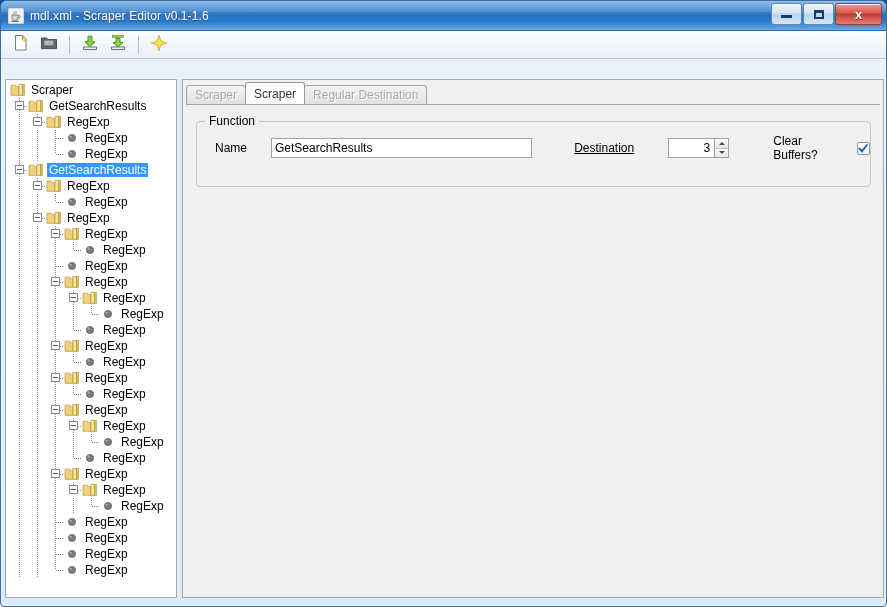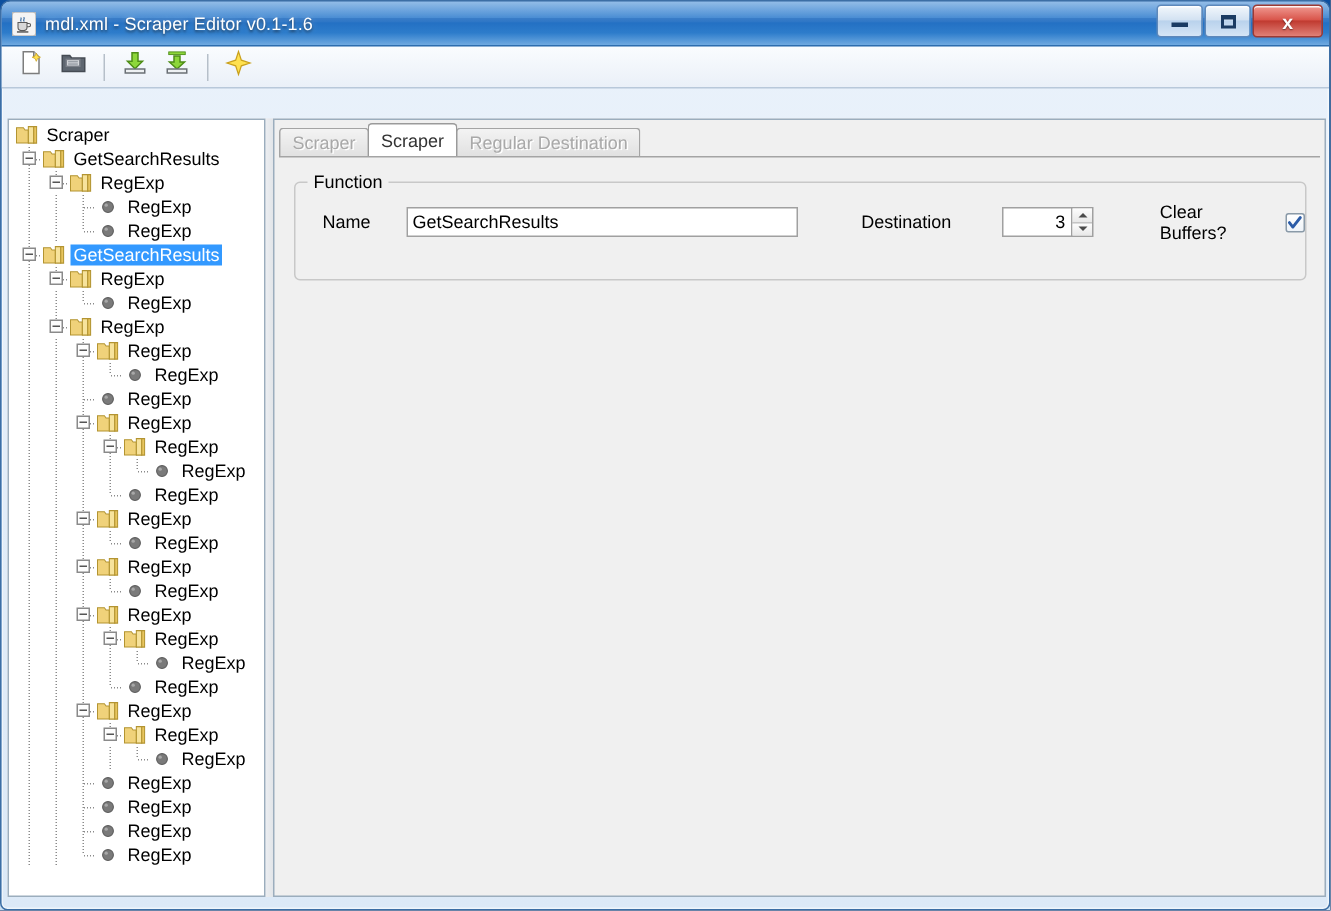--- a/index.html
+++ b/index.html
@@ -840,21 +840,21 @@
 
           <div class="groupbox">
             <span class="group-title">Function</span>
 
             <div class="field-row">
 
               <span class="lab" style="margin-left:18px;width:44px;">Name</span>
 
               <input class="txt" style="width: 368px;" type="text" value="GetSearchResults">
 
-              <span class="lab" style="margin-left:18px;">Destination</span>
+              <span class="lab" style="margin-left:18px;text-decoration:underline;">Destination</span>
 
               <div class="spinner" style="margin-left:10px;">
                 <input class="spin-txt" type="text" value="3" style="">
                 <div class="spin-arrows">
                   <div class="spin-btn">
                     <span class="arrow-up"></span>
                   </div>
                   <div class="spin-btn">
                     <span class="arrow-dn"></span>
                   </div>

